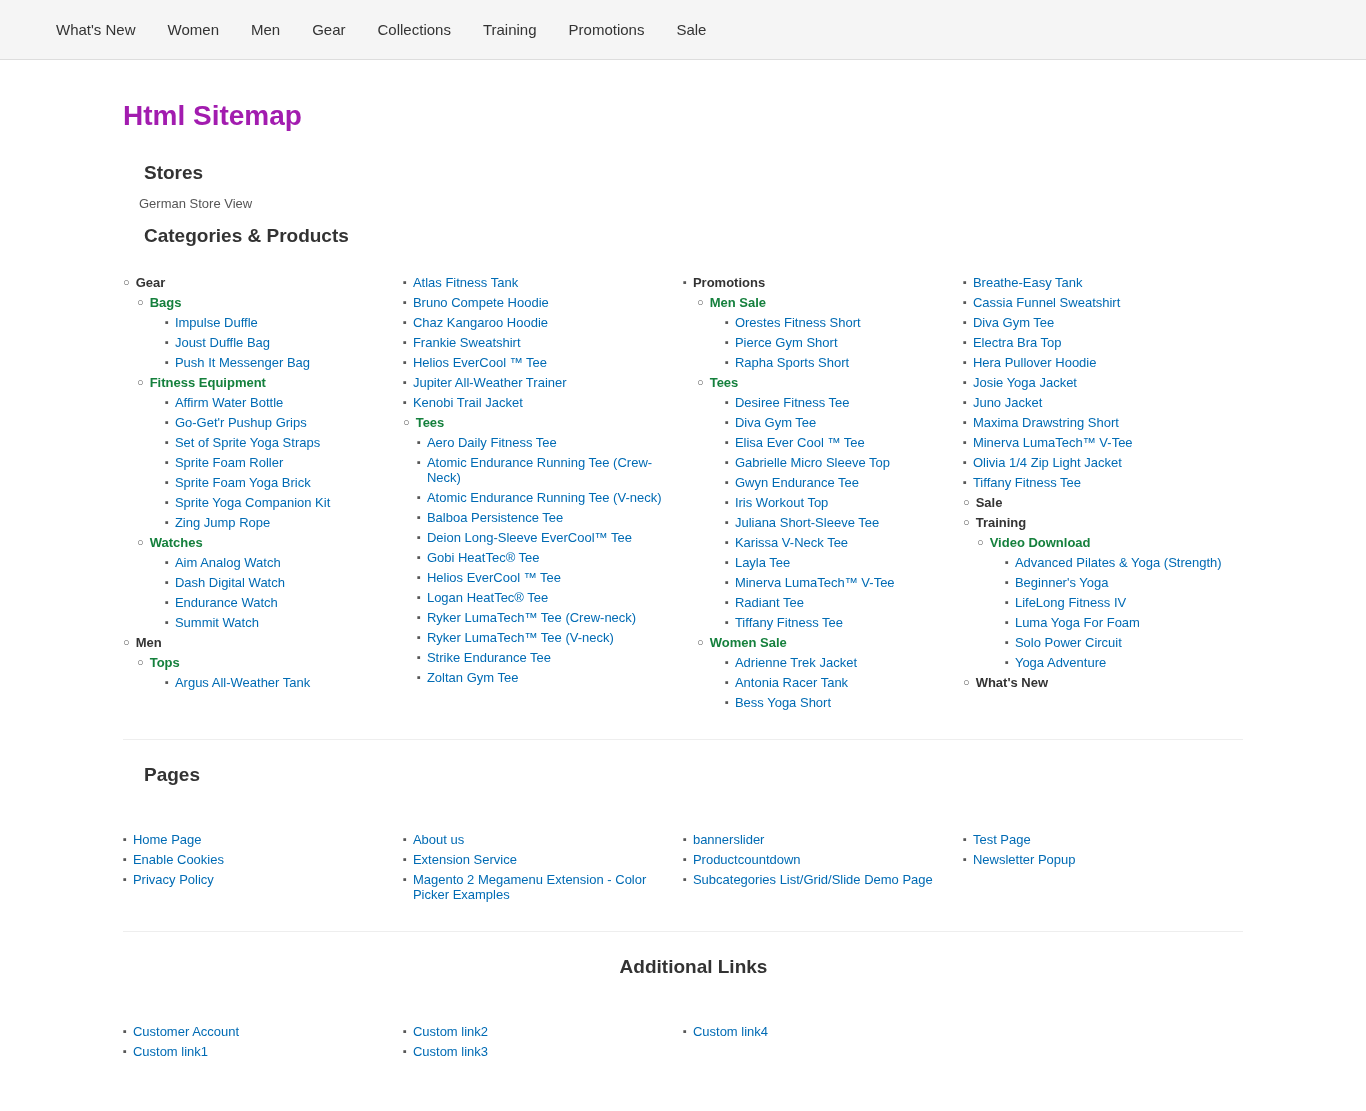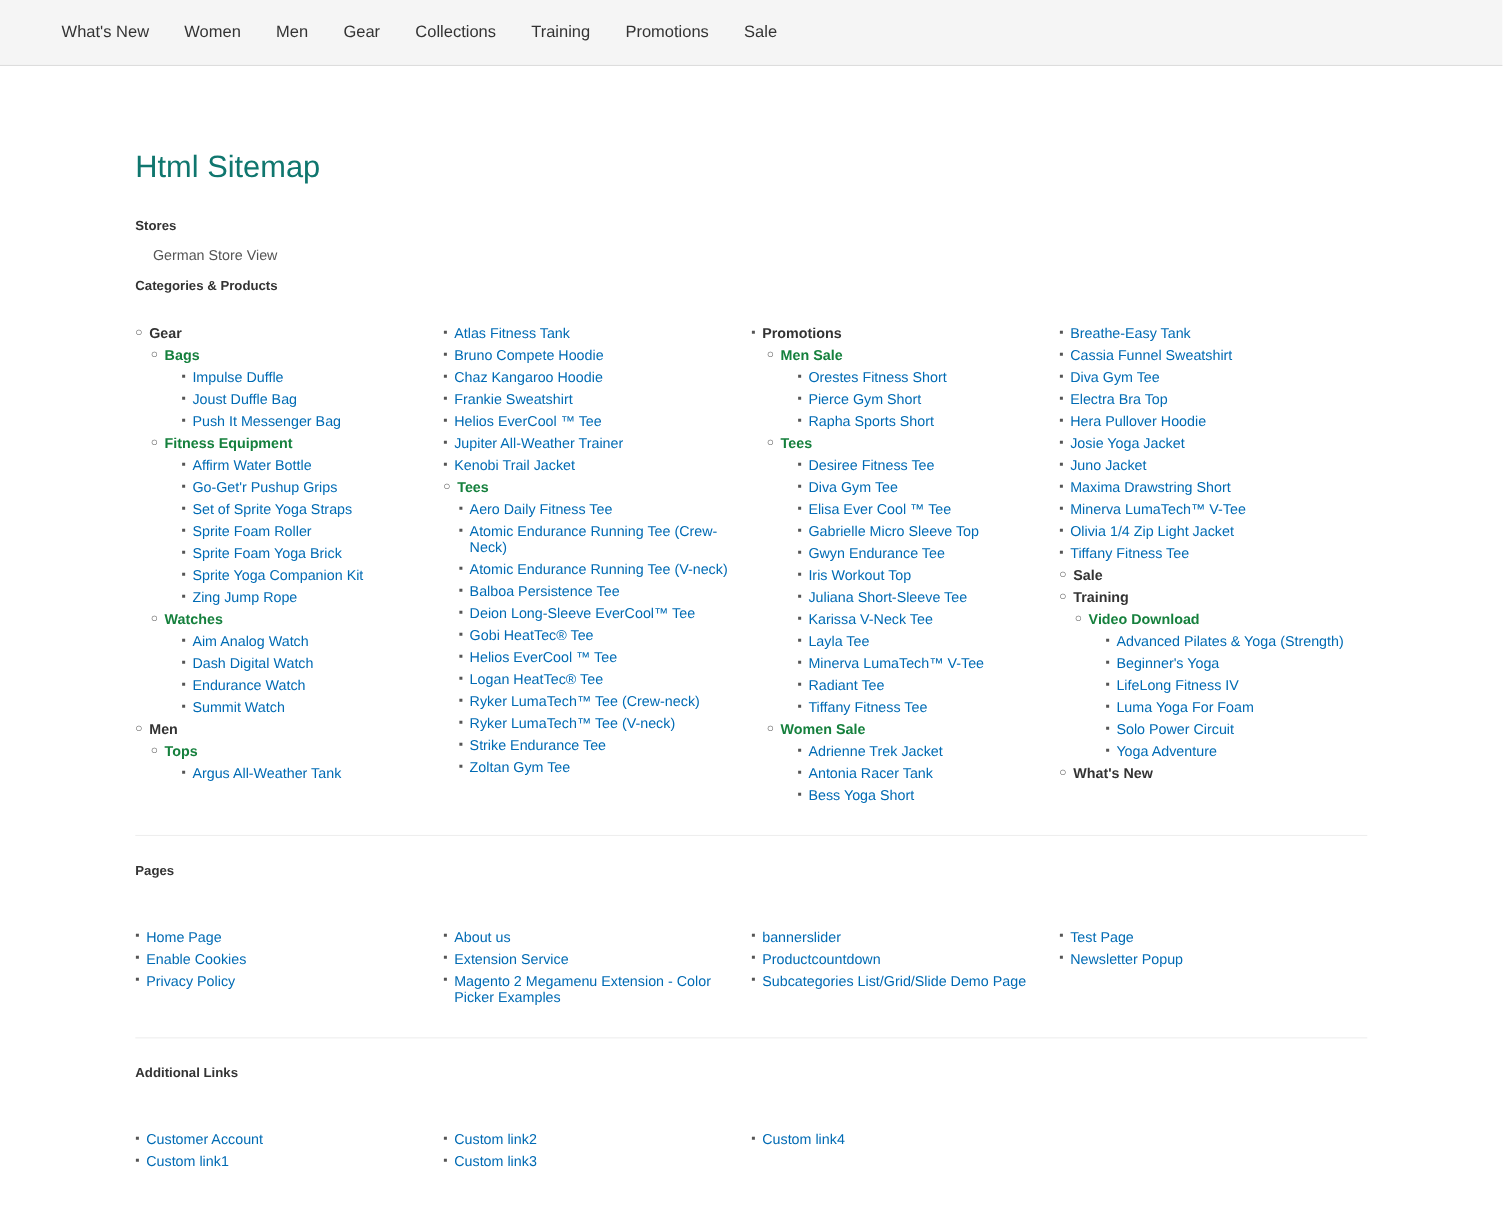--- a/index.html
+++ b/index.html
@@ -25,33 +25,33 @@
 
     
     .main-content {
       max-width: 1200px;
       margin: 0 auto;
       padding: 40px 40px;
     }
 
     h1 {
       font-size: 28px;
-      font-weight: normal;
-      color: #0f766e;
+      font-weight: bold;
+      color: #a21caf;
       margin-bottom: 30px;
-      margin-top: 36px;
     }
 
     
     .section-title {
-      font-size: 12px;
+      font-size: 19px;
       font-weight: bold;
       color: #333;
       margin-bottom: 12px;
       border-bottom: none;
+      margin-left: 21px;
     }
 
     .store-view {
       color: #555;
       font-size: 13px;
       margin-bottom: 14px;
       padding-left: 16px;
     }
 
     .categories-grid {
@@ -96,21 +96,21 @@
     .pages-section { margin-bottom: 30px; }
     .pages-grid {
       display: grid;
       grid-template-columns: repeat(4, 1fr);
       gap: 0;
       align-items: start;
     }
     .page-col { padding-right: 20px; }
 
     
-    .addl-section { margin-bottom: 30px; }
+    .addl-section { margin-bottom: 30px; text-align: center; }
     .addl-grid {
       display: grid;
       grid-template-columns: repeat(4, 1fr);
       gap: 0;
       align-items: start;
     }
     .addl-col { padding-right: 20px; }
 
     .divider {
       border: none;

